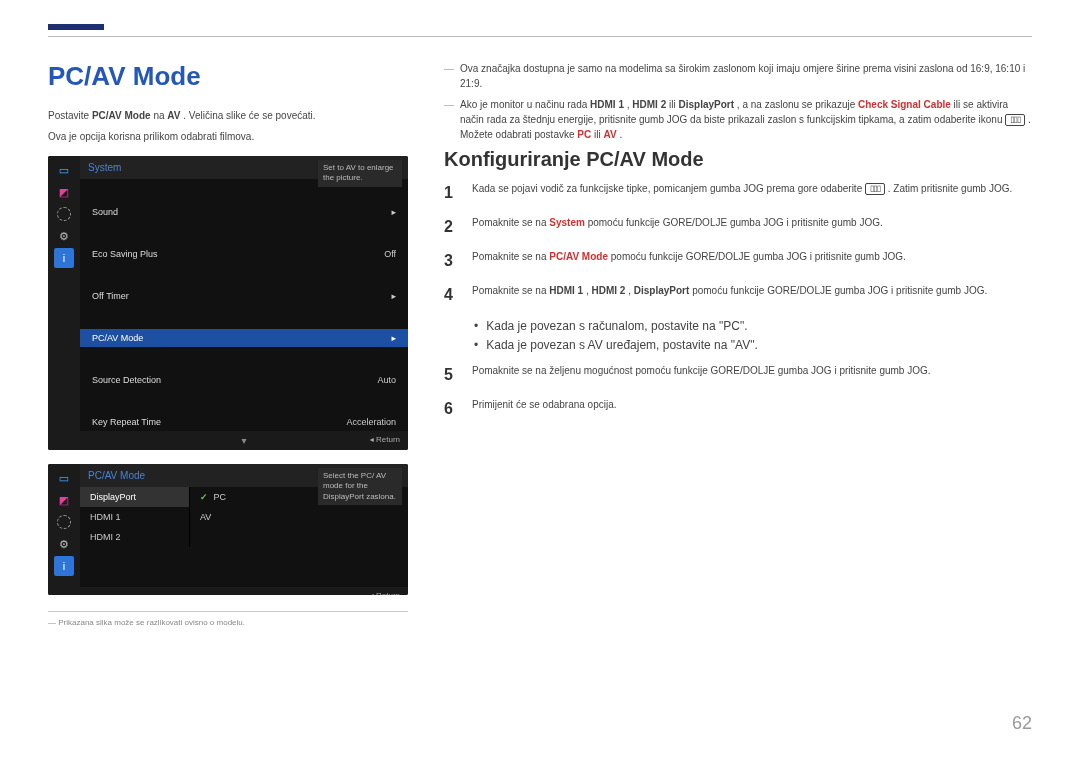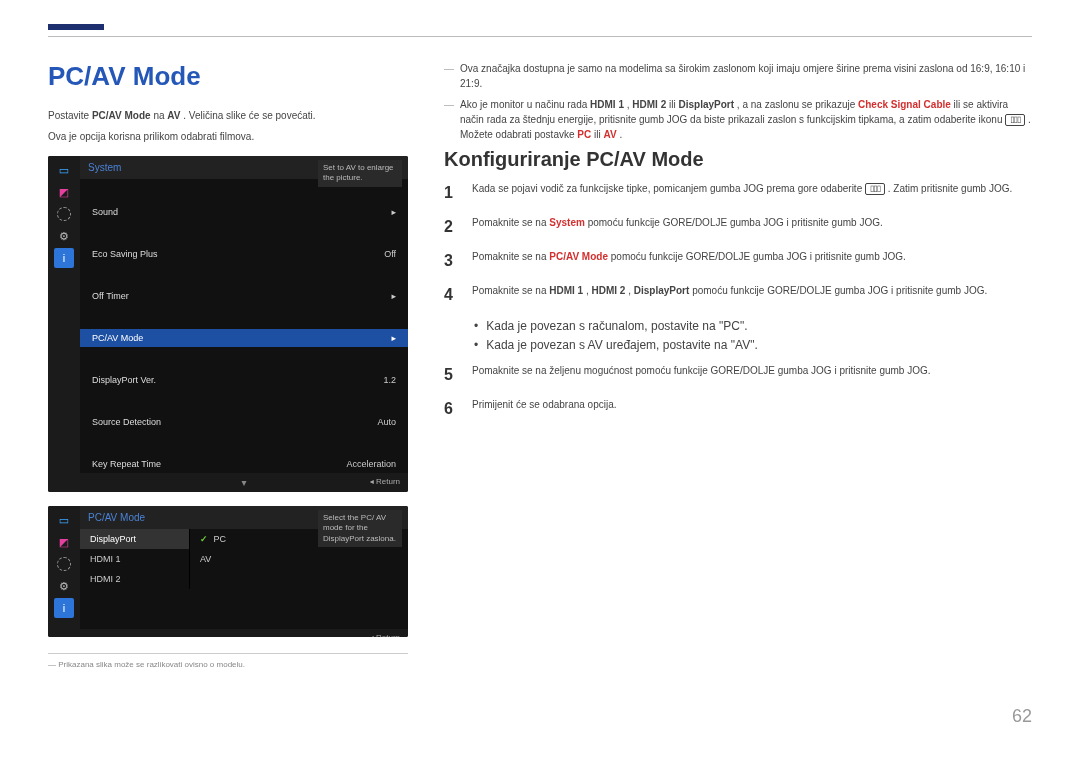--- a/index.html
+++ b/index.html
@@ -57,21 +57,21 @@
   .dash-item::before { content: "—"; color: #aaa; flex-shrink: 0; }
   .menu-glyph { display: inline-flex; align-items: center; justify-content: center; width: 20px; height: 12px; border: 1px solid #444; border-radius: 2px; font-size: 8px; letter-spacing: -1px; vertical-align: middle; }
 
   h2.sub { font-size: 20px; font-weight: 700; margin: 0 0 10px; color: #333; }
   .step { display: flex; gap: 14px; margin-bottom: 10px; font-size: 10px; line-height: 1.5; }
   .step .num { font-size: 16px; font-weight: 600; color: #333; width: 14px; flex-shrink: 0; }
   .bullets { margin: 6px 0 8px 30px; }
   .bullets .b { display: flex; gap: 8px; font-size: 12px; line-height: 1.6; }
   .bullets .b::before { content: "•"; }
 
-  .pagenum { position: absolute; right: 48px; bottom: 36px; font-size: 18px; color: #999; }
+  .pagenum { position: absolute; right: 48px; bottom: 29px; font-size: 18px; color: #999; }
   .tri { font-size: 8px; color: #ccc; }
 </style>
 </head>
 <body>
 
 <div class="page">
   <div class="topbar"></div>
   <hr class="sep">
 
   <div class="cols">
@@ -112,24 +112,20 @@
                 <span>Eco Saving Plus</span>
                 <span class="val">Off</span>
               </div>
             <div class="osd-row">
                 <span>Off Timer</span>
                 <span class="val tri">▸</span>
               </div>
             <div class="osd-row sel">
                 <span>PC/AV Mode</span>
                 <span class="val tri">▸</span>
-              </div>
-            <div class="osd-row">
-                <span>DisplayPort Ver.</span>
-                <span class="val">1.2</span>
               </div>
             <div class="osd-row">
                 <span>Source Detection</span>
                 <span class="val">Auto</span>
               </div>
             <div class="osd-row">
                 <span>Key Repeat Time</span>
                 <span class="val">Acceleration</span>
               </div>
             <div class="osd-foot">

